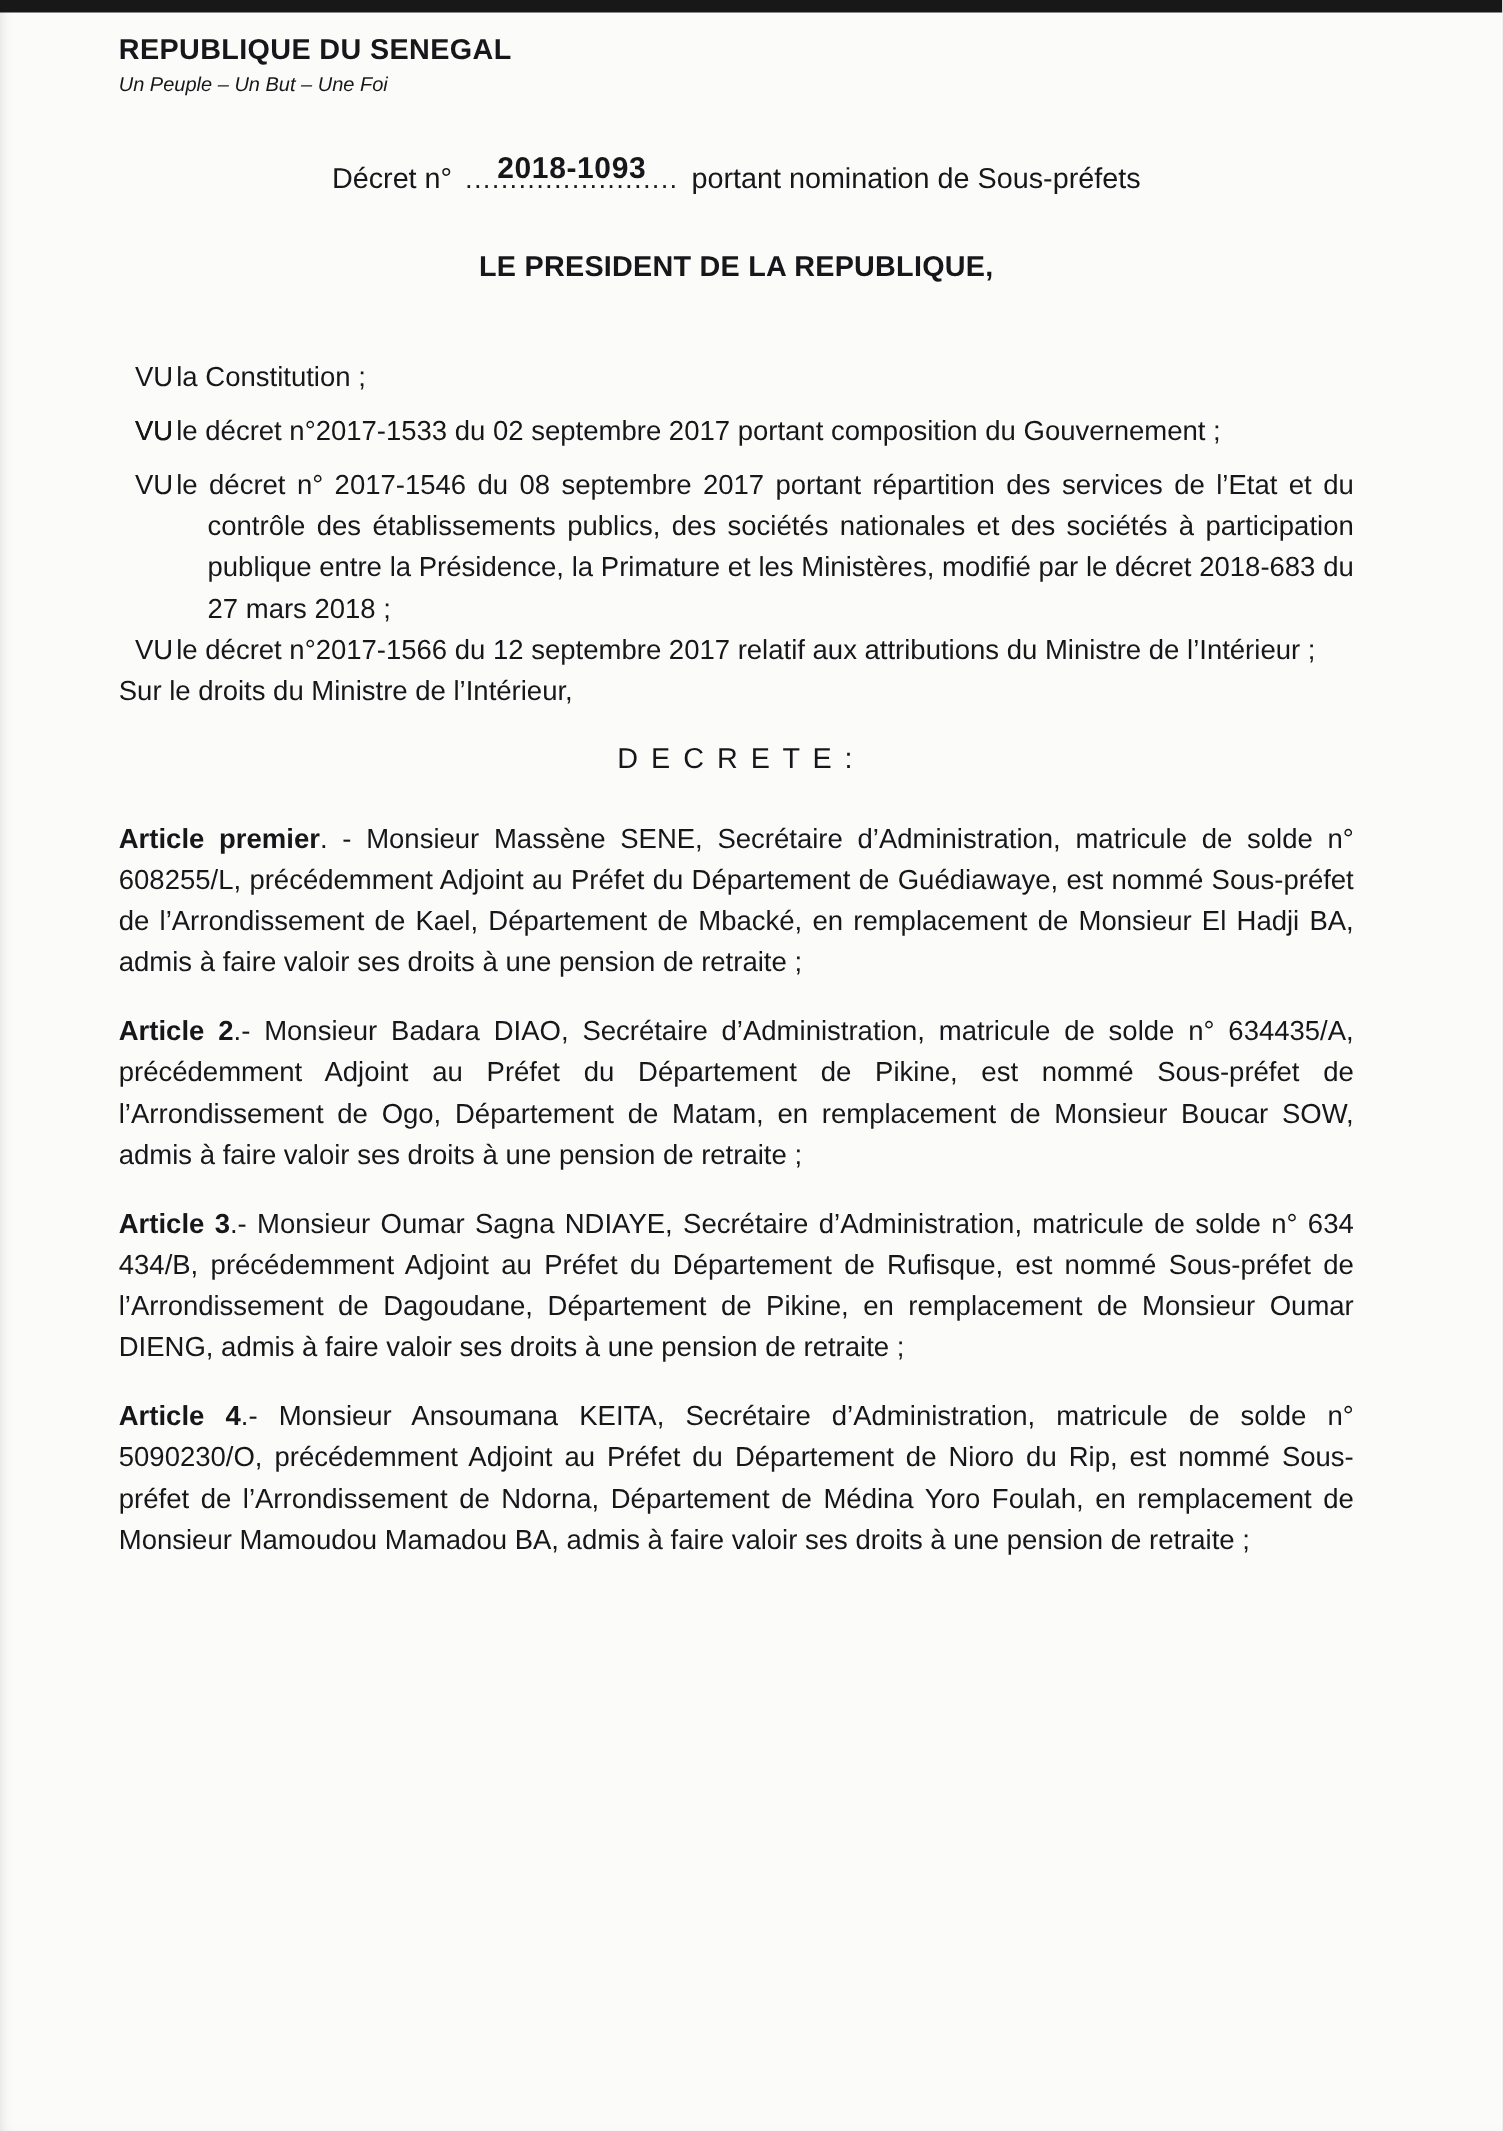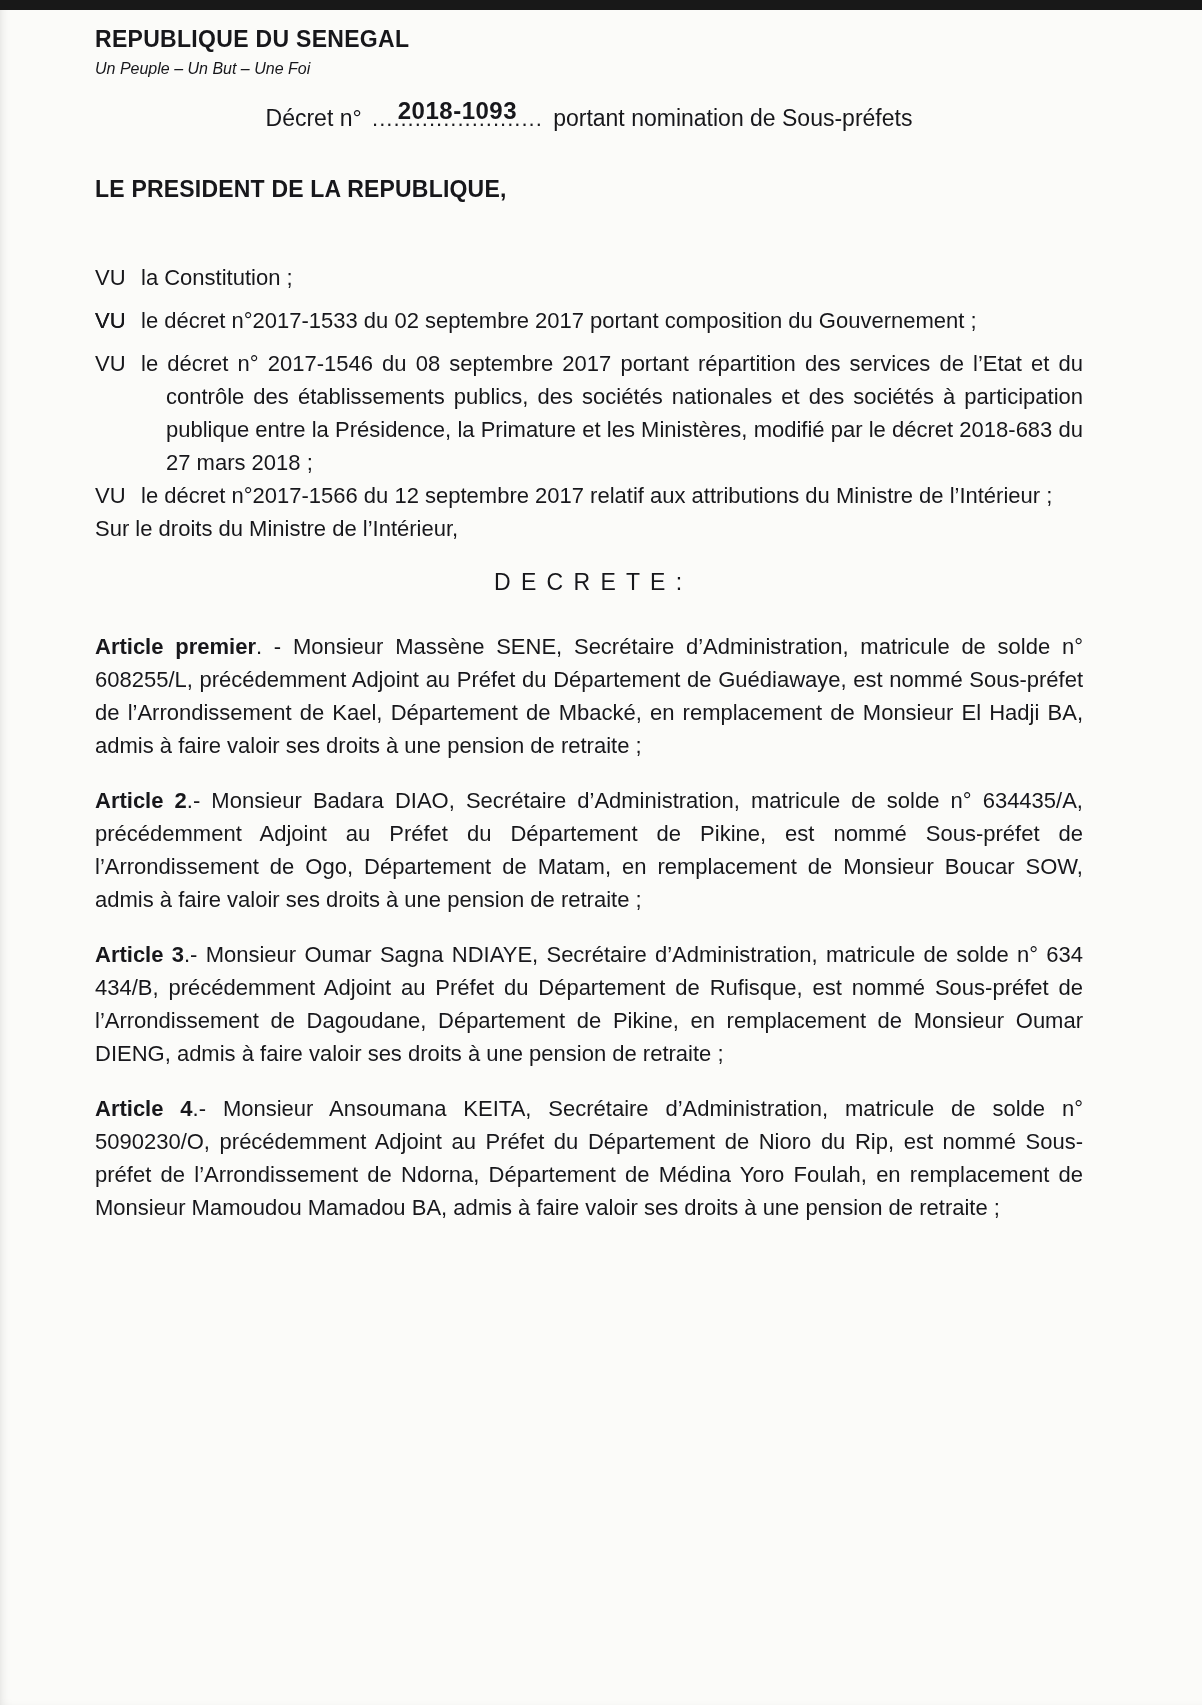--- a/index.html
+++ b/index.html
@@ -30,21 +30,21 @@
     font-weight: 700;
     letter-spacing: 0.3px;
   }
   .motto {
     margin-top: 7px;
     font-size: 16px;
     font-style: italic;
   }
   
   .decree-line {
-    margin-top: 27px;
+    margin-top: 51px;
     text-align: center;
     font-size: 23px;
     white-space: nowrap;
   }
   .num-wrap {
     display: inline-block;
     position: relative;
     margin: 0 4px;
     vertical-align: baseline;
   }
@@ -59,21 +59,21 @@
     bottom: 7px;
     transform: translateX(-50%);
     font-size: 24px;
     font-weight: 700;
     white-space: nowrap;
     letter-spacing: 0.5px;
   }
   
   .president {
     margin: 44px 0 0;
-    text-align: left;
+    text-align: center;
     font-size: 23px;
     font-weight: 700;
     letter-spacing: 0.2px;
   }
   .decrete {
     margin: 24px 0 0;
     text-align: center;
     font-size: 23px;
     font-weight: 400;
     letter-spacing: 2px;
@@ -87,21 +87,21 @@
   .visa {
     position: relative;
     margin: 0;
     padding-left: 71px;
     text-indent: -25px;
     text-align: justify;
   }
   .visa.spaced { margin-bottom: 10px; }
   .visa .vu {
     position: absolute;
-    left: 0;
+    left: 13px;
     top: 0;
     text-indent: 0;
   }
   .report {
     margin: 0;
     font-size: 22px;
     line-height: 33px;
   }
   
   .articles {

